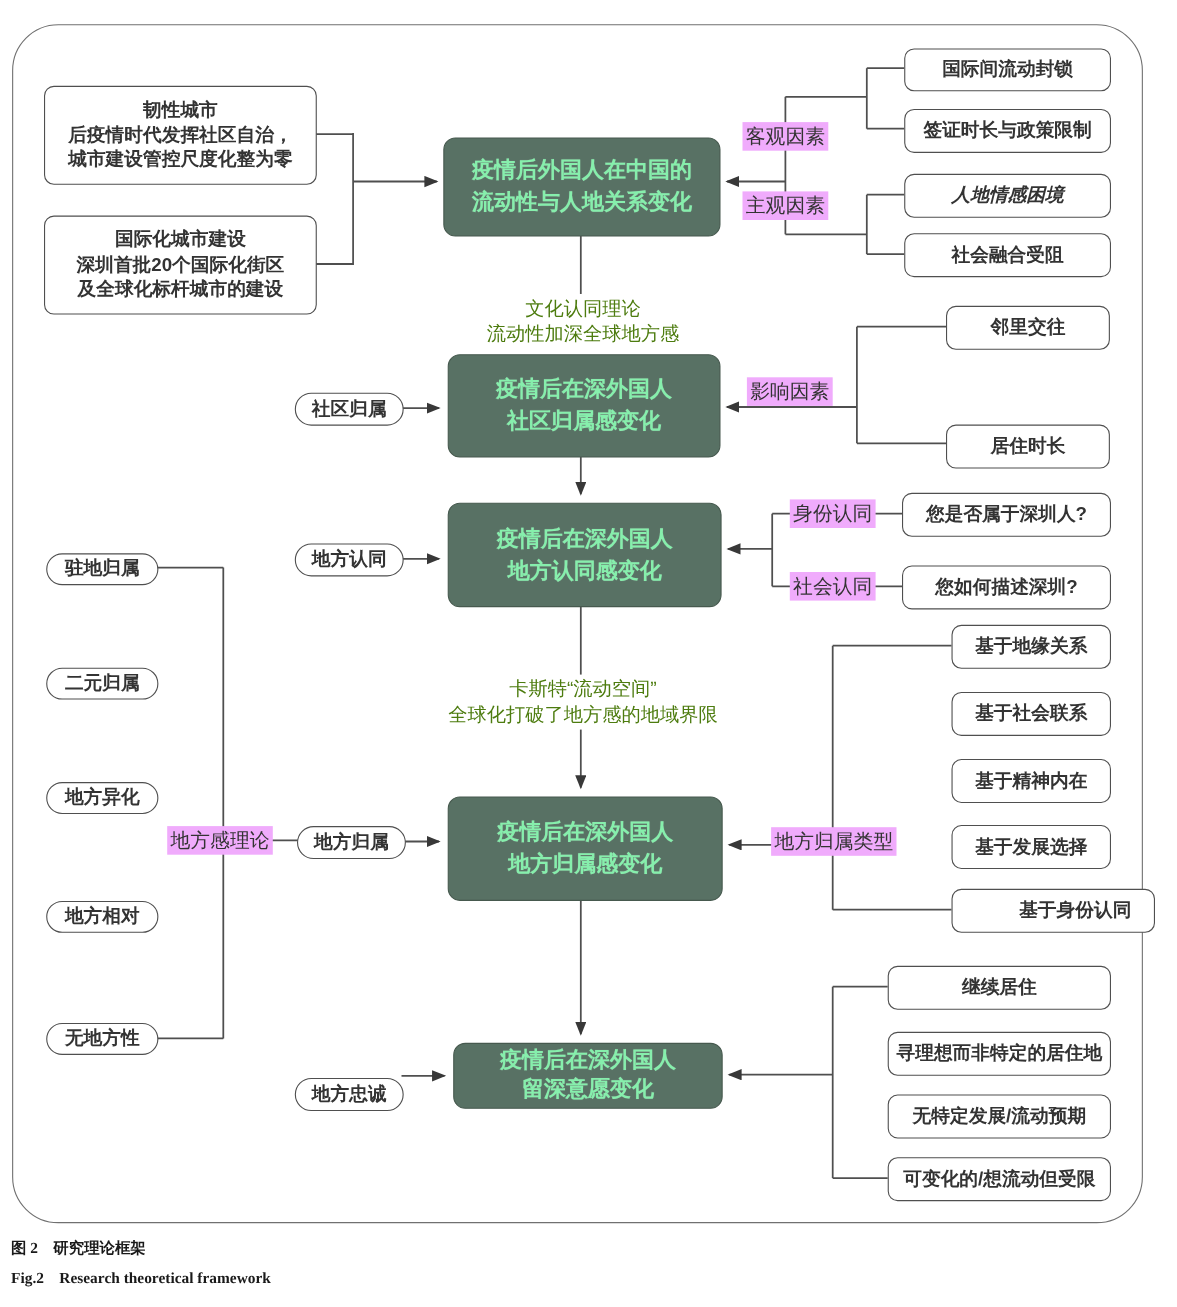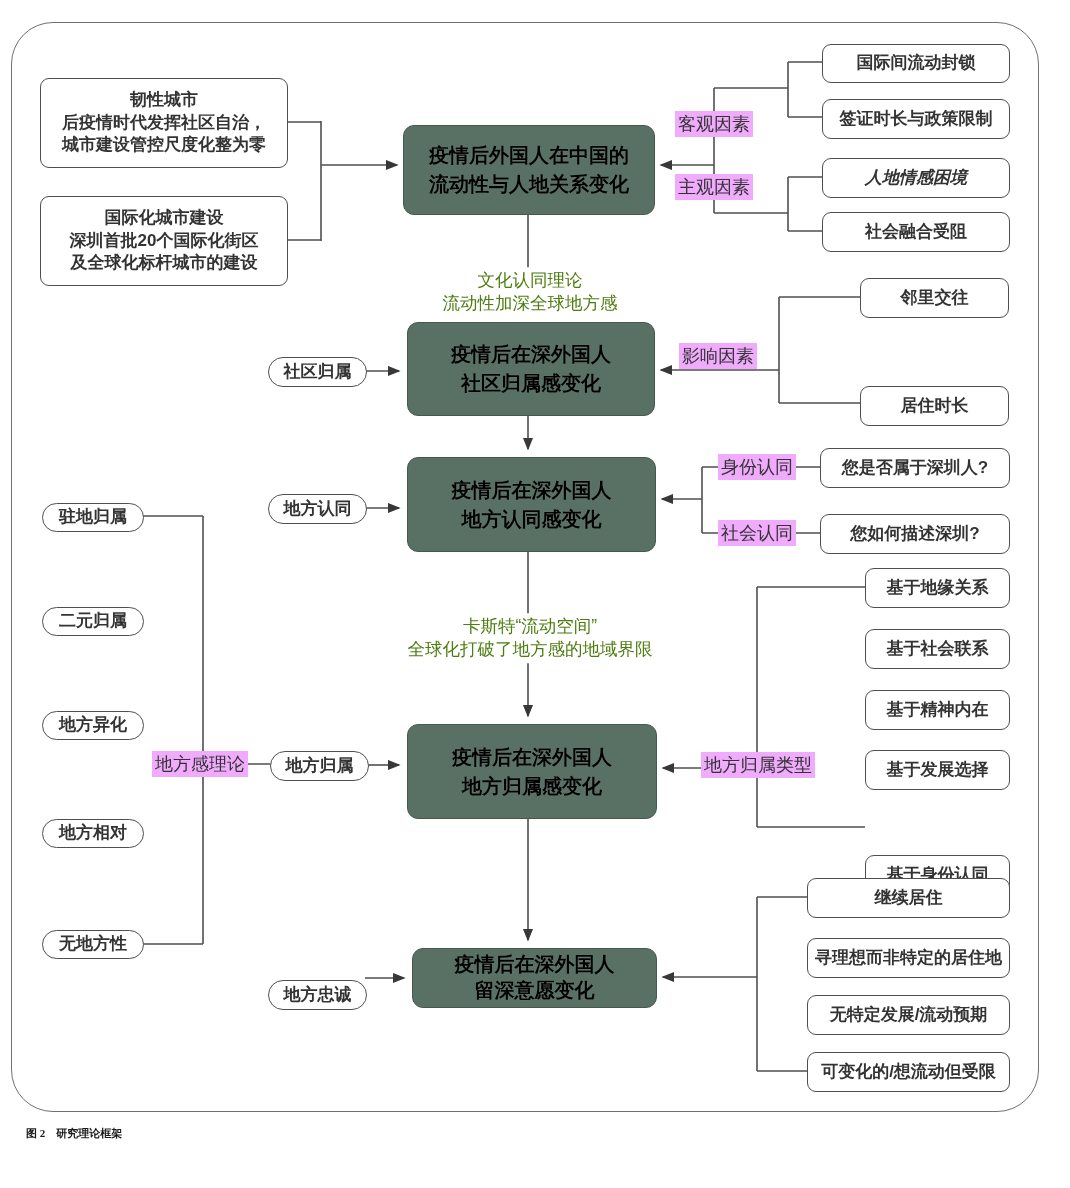--- a/index.html
+++ b/index.html
@@ -14,35 +14,35 @@
   svg.lines{position:absolute;left:0;top:0;width:1070px;height:1188px;z-index:1;}
   .wbox{
     position:absolute;z-index:2;background:#ffffff;border:1.6px solid #4f4f4f;border-radius:9px;
     display:flex;align-items:center;justify-content:center;text-align:center;
     font-weight:bold;font-size:17px;line-height:1.35;white-space:pre-line;color:#333333;
   }
   .pill{border-radius:15px;font-size:17px;}
   .gnode{
     position:absolute;z-index:2;background:#587164;border:1.5px solid #46594e;border-radius:11px;
     display:flex;align-items:center;justify-content:center;text-align:center;
-    color:#000000;font-weight:bold;font-size:20px;line-height:1.45;white-space:pre-line;
+    color:#86efac;font-weight:bold;font-size:20px;line-height:1.45;white-space:pre-line;
     text-shadow:0 0 1px rgba(255,255,255,0.25);
   }
   .gnode.compact{line-height:1.28;}
   .linelabel{
     position:absolute;z-index:3;transform:translate(-50%,-50%);background:#f0abfc;
     padding:1px 3px;font-weight:normal;font-size:18px;color:#333333;white-space:nowrap;
   }
   .annot{
     position:absolute;z-index:3;transform:translate(-50%,-50%);background:#ffffff;
     padding:2px 6px;font-weight:normal;font-size:17.5px;line-height:1.3;color:#4d7c0f;
     text-align:center;white-space:pre-line;
   }
-  .caption{position:absolute;left:26px;z-index:2;font-family:"Liberation Serif","DejaVu Serif",serif;
-    font-weight:bold;font-size:11px;color:#1a1a1a;white-space:pre;}
+  .caption{position:absolute;left:10px;z-index:2;font-family:"Liberation Serif","DejaVu Serif",serif;
+    font-weight:bold;font-size:14px;color:#1a1a1a;white-space:pre;}
 </style>
 </head>
 <body>
 
 <div id="canvas">
 
   <div id="frame"></div>
 
   <svg class="lines" viewBox="0 0 1070 1188">
     <defs>
@@ -160,22 +160,23 @@
   <div class="linelabel" style="left:757px;top:467px;">身份认同</div>
   <div class="linelabel" style="left:757px;top:533px;">社会认同</div>
   <div class="wbox" style="left:820px;top:448px;width:188px;height:38px;">您是否属于深圳人?</div>
   <div class="wbox" style="left:820px;top:514px;width:188px;height:38px;">您如何描述深圳?</div>
 
   <div class="linelabel" style="left:758px;top:765px;">地方归属类型</div>
   <div class="wbox" style="left:865px;top:568px;width:143px;height:38px;">基于地缘关系</div>
   <div class="wbox" style="left:865px;top:629px;width:143px;height:38px;">基于社会联系</div>
   <div class="wbox" style="left:865px;top:750px;width:143px;height:38px;">基于发展选择</div>
   <div class="wbox" style="left:865px;top:690px;width:143px;height:38px;">基于精神内在</div>
-  <div class="wbox" style="left:865px;top:855px;width:143px;height:38px;">基于身份认同</div>
+  <div class="wbox" style="left:865px;top:808px;width:143px;height:38px;padding-left:40px;">基于身份认同</div>
 
   <div class="wbox" style="left:807px;top:878px;width:201px;height:38px;">继续居住</div>
   <div class="wbox" style="left:807px;top:938px;width:201px;height:38px;">寻理想而非特定的居住地</div>
   <div class="wbox" style="left:807px;top:995px;width:201px;height:38px;">无特定发展/流动预期</div>
   <div class="wbox" style="left:807px;top:1052px;width:201px;height:38px;">可变化的/想流动但受限</div>
 
   <div class="caption" style="top:1126px;">图 2　研究理论框架</div>
+  <div class="caption" style="top:1153px;">Fig.2　Research theoretical framework</div>
 
 </div>
 
 </body></html>

